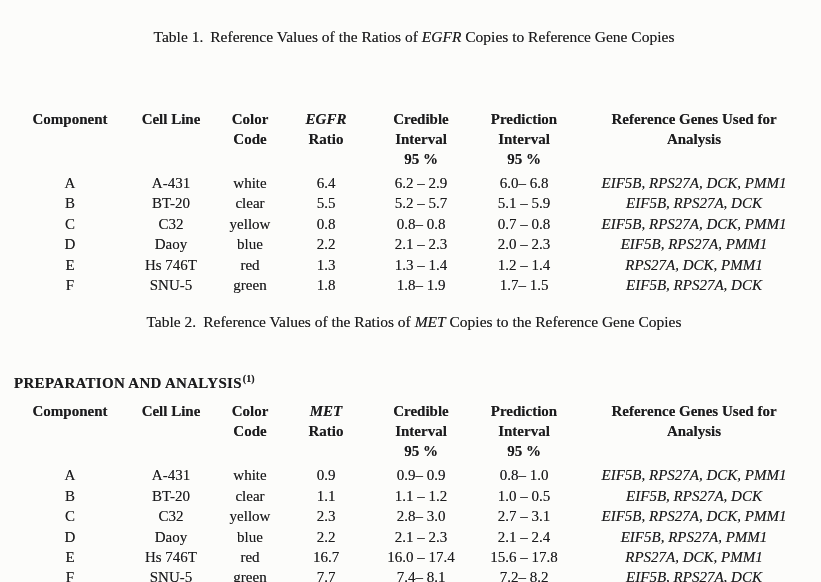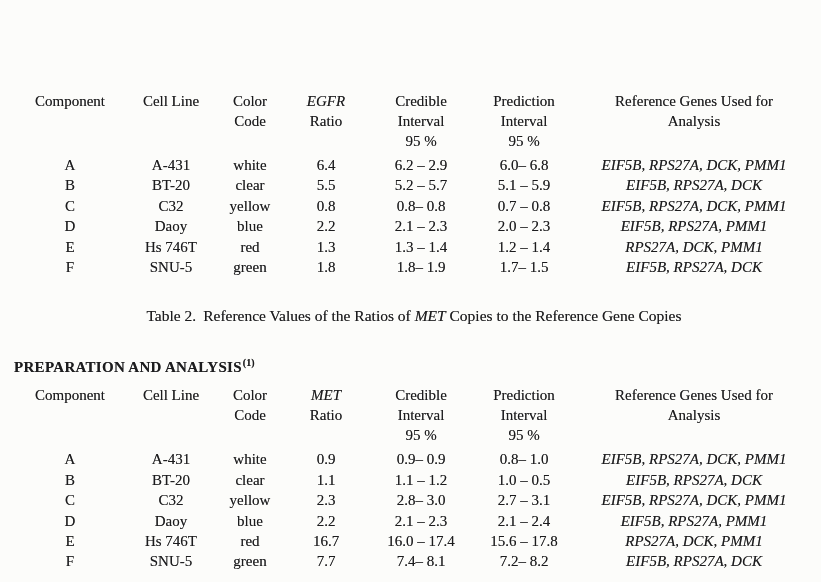--- a/index.html
+++ b/index.html
@@ -37,60 +37,65 @@
 
   col.c0 { width: 112px; }
   col.c1 { width: 90px; }
   col.c2 { width: 68px; }
   col.c3 { width: 84px; }
   col.c4 { width: 106px; }
   col.c5 { width: 100px; }
   col.c6 { width: 240px; }
 
   th {
-    font-weight: normal;
+    font-weight: bold;
     vertical-align: top;
     text-align: center;
     padding: 0 0 4px 0;
   }
   th .hline { line-height: 20px; white-space: nowrap; }
   th .hline.it { font-style: italic; }
 
   td {
     text-align: center;
     height: 20.4px;
     line-height: 20.4px;
     padding: 0;
     white-space: nowrap;
   }
   td.genes { font-style: italic; margin-top: 28px; }
 
-  .title-2 { margin-top: 30px; }
+  .title-2 { margin-top: 18px; }
 
   h2.section-heading {
     font-size: 15px;
     font-weight: bold;
     letter-spacing: 0.3px;
-    margin: 33px 0 0 0;
+    margin: 43px 0 0 0;
     line-height: 19px;
   }
   h2.section-heading sup {
     font-size: 10px;
     font-weight: bold;
     letter-spacing: 0;
     vertical-align: super;
     line-height: 0;
     margin-left: 1px;
   }
 </style>
 </head>
 <body>
 
 <div class="doc">
 
+  <p class="tbl-title">
+    <span class="prefix">Table 1.</span><span>Reference Values of the Ratios of</span>
+    <i>EGFR</i>
+    <span>Copies to Reference Gene Copies</span>
+  </p>
 
   <table class="ref-table t1">
       <colgroup>
         <col class="c0">
         <col class="c1">
         <col class="c2">
         <col class="c3">
         <col class="c4">
         <col class="c5">
         <col class="c6">

